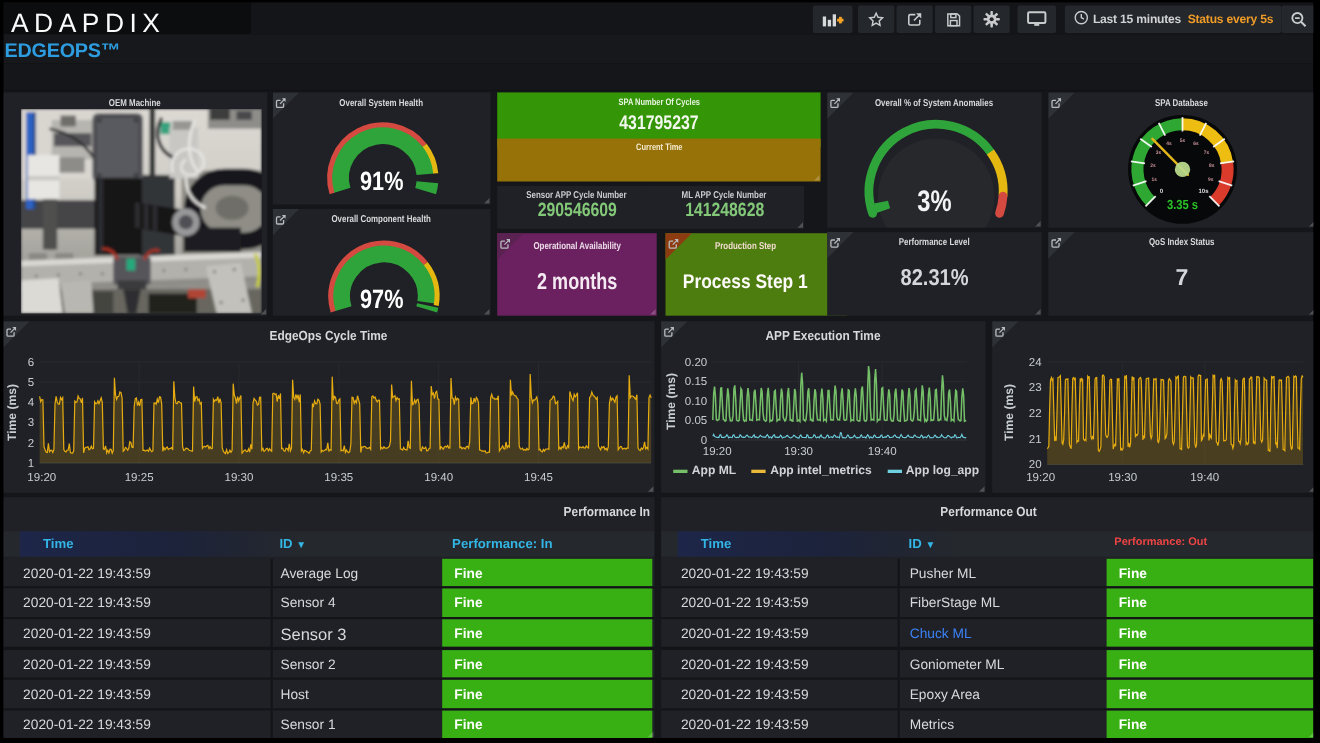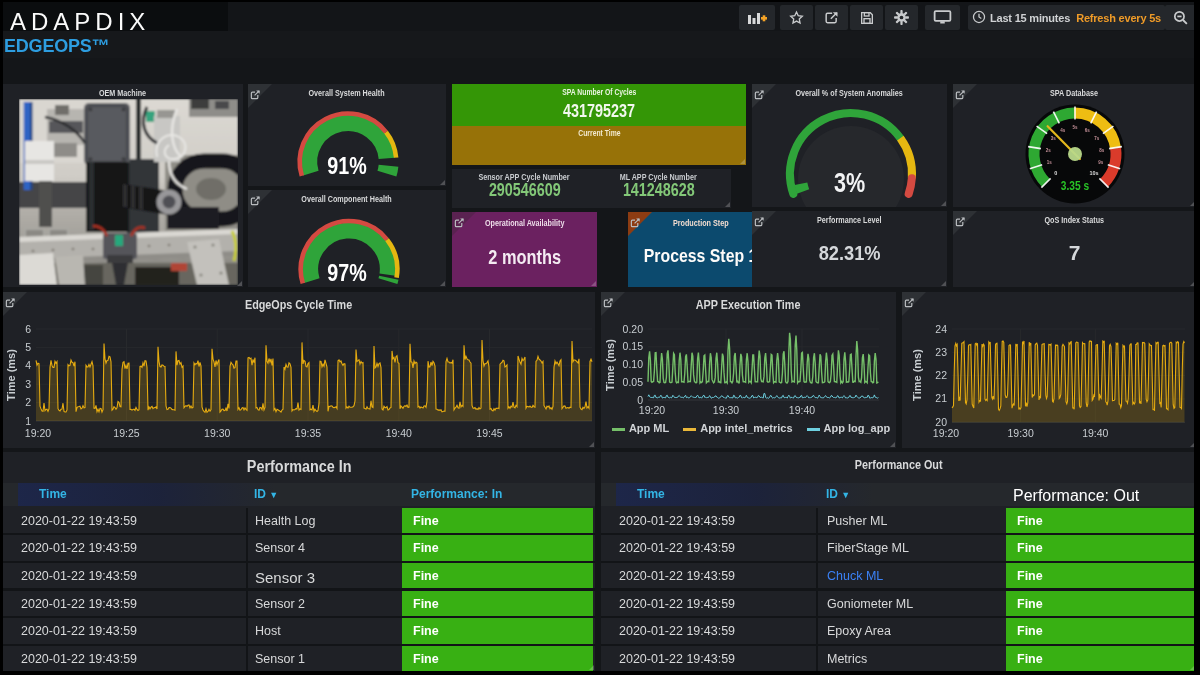--- a/index.html
+++ b/index.html
@@ -81,21 +81,21 @@
         <rect x="1.5" y="1.5" width="21" height="13" rx="1.5" fill="none" stroke="#c9cbcd" stroke-width="2.4"></rect>
         <rect x="9" y="15" width="6" height="3" fill="#c9cbcd"></rect>
       </svg>
     </div>
 <div class="btn" style="left:968px;width:197px">
   <span style="margin-right:4px;position:relative;top:1px"><svg width="14" height="14" viewBox="0 0 24 24">
           <circle cx="12" cy="12" r="9.5" fill="none" stroke="#c9cbcd" stroke-width="2.2"></circle>
           <path d="M12 6.5V12l4 2.5" fill="none" stroke="#c9cbcd" stroke-width="2.2"></path>
         </svg></span>
   <span style="font-size:11px;font-weight:bold;letter-spacing:-0.2px;color:#d0d2d4">Last 15 minutes</span>
-  <span style="font-size:11px;font-weight:bold;letter-spacing:-0.2px;color:#ef9b28;margin-left:6px">Refresh every 5s</span>
+  <span style="font-size:11px;font-weight:bold;letter-spacing:-0.2px;color:#ef9b28;margin-left:6px">Status every 5s</span>
 </div>
 <div class="btn" style="left:1165px;width:31px">
       <svg width="17" height="17" viewBox="0 0 24 24">
         <circle cx="10.5" cy="10.5" r="6.5" fill="none" stroke="#c9cbcd" stroke-width="2.4"></circle>
         <line x1="7.5" y1="10.5" x2="13.5" y2="10.5" stroke="#c9cbcd" stroke-width="2.4"></line>
         <line x1="15.5" y1="15.5" x2="21" y2="21" stroke="#c9cbcd" stroke-width="2.6"></line>
       </svg>
     </div>
 
 <div class="panel" style="left:3px;top:84px;width:240px;height:203px">
@@ -250,21 +250,21 @@
 <div class="panel" style="left:452px;top:212px;width:145px;height:75px;background:#6b2160">
 <div class="corner" style="border-top-color:#5a2251"></div>
       <div class="cicon"><svg width="11" height="11" viewBox="0 0 24 24">
           <path d="M17 13v6a2 2 0 0 1-2 2H5a2 2 0 0 1-2-2V9a2 2 0 0 1 2-2h6" fill="none" stroke="#b9bcbf" stroke-width="2.6"></path>
           <path d="M10 14 L20 4" stroke="#b9bcbf" stroke-width="2.6"></path>
           <path d="M13.5 3h7.5v7.5z" fill="#b9bcbf"></path>
         </svg></div>
 <div class="title" style="top:6px;width:145px;font-size:9px;color:#ecdce8"><span>Operational Availability</span></div>
 <div style="position:absolute;left:0;top:33px;width:145px;text-align:center;font-size:21px;font-weight:bold;color:#f4ebf2"><span style="display:inline-block;transform:scaleX(0.78)">2 months</span></div>
 </div>
-<div class="panel" style="left:628px;top:212px;width:165px;height:75px;background:#0c4a6e">
+<div class="panel" style="left:605px;top:212px;width:165px;height:75px;background:#4d7c0f">
 <div class="corner" style="border-top-color:#8d3c12"></div>
       <div class="cicon"><svg width="11" height="11" viewBox="0 0 24 24">
           <path d="M17 13v6a2 2 0 0 1-2 2H5a2 2 0 0 1-2-2V9a2 2 0 0 1 2-2h6" fill="none" stroke="#b9bcbf" stroke-width="2.6"></path>
           <path d="M10 14 L20 4" stroke="#b9bcbf" stroke-width="2.6"></path>
           <path d="M13.5 3h7.5v7.5z" fill="#b9bcbf"></path>
         </svg></div>
 <div class="title" style="top:6px;width:145px;font-size:9px;color:#f3ddd0"><span>Production Step</span></div>
 <div style="position:absolute;left:0;top:34px;width:145px;text-align:center;font-size:18px;font-weight:bold;color:#fdfbf9;white-space:nowrap"><span style="display:inline-block;transform:scaleX(0.88)">Process Step 1</span></div>
 </div>
 
@@ -448,30 +448,30 @@
           <text x="947" y="425.8" font-size="10.5" fill="#c8cdd1" text-anchor="end">20</text>
 <text x="946.0" y="437" font-size="10.5" fill="#c8cdd1" text-anchor="middle">19:20</text>
           <text x="1020.6" y="437" font-size="10.5" fill="#c8cdd1" text-anchor="middle">19:30</text>
           <text x="1095.3" y="437" font-size="10.5" fill="#c8cdd1" text-anchor="middle">19:40</text>
 <text x="921" y="375" font-size="11" fill="#c8cdd1" font-weight="bold" text-anchor="middle" transform="rotate(-90 921 375)">Time (ms)</text>
 </g>
       </svg>
 </div>
 
 <div class="panel" style="left:3px;top:452px;width:592px;height:219px;overflow:hidden">
-      <div style="position:absolute;left:0;top:6px;width:592px;text-align:center;font-size:16px;font-weight:bold;color:#d8d9da"><span style="display:inline-block;transform:scaleX(0.9)">Performance In</span></div>
+      <div style="position:absolute;left:0;top:6px;width:592px;text-align:right;font-size:12px;font-weight:bold;color:#d8d9da"><span style="display:inline-block;transform:scaleX(0.9)">Performance In</span></div>
       <div style="position:absolute;left:0;top:31px;width:592px;height:23px;background:#25282c">
         <div style="position:absolute;left:15px;top:0;width:280px;height:23px;background:linear-gradient(90deg,rgba(28,38,78,0.85) 0%,rgba(26,33,62,0.8) 50%,rgba(26,33,62,0) 92%)"></div>
         <div style="position:absolute;left:36px;top:4px;font-size:12px;font-weight:bold;color:#33b5e5">Time</div>
         <div style="position:absolute;left:251px;top:4px;font-size:12px;font-weight:bold;color:#33b5e5">ID <span style="font-size:9px">▼</span></div>
         <div style="position:absolute;left:408px;top:4px;font-size:12px;font-weight:bold;color:#33b5e5">Performance: In</div>
       </div>
       <div style="position:absolute;left:0;top:55.5px;width:592px;height:25.5px;background:#1f2126">
         <div style="position:absolute;left:18px;top:6px;font-size:12.5px;color:#d8d9da">2020-01-22 19:43:59</div>
-        <div style="position:absolute;left:252px;top:6px;font-size:12.5px;color:#d8d9da">Health Log</div>
+        <div style="position:absolute;left:252px;top:6px;font-size:12.5px;color:#d8d9da">Average Log</div>
         <div style="position:absolute;left:399px;top:0px;width:191px;height:25.5px;background:#38b013">
           <div style="position:absolute;left:11px;top:6px;font-size:12.5px;font-weight:bold;color:#fff">Fine</div>
         </div>
         <div style="position:absolute;left:243px;top:0;width:1.5px;height:25.5px;background:#121417"></div>
       </div>
       <div style="position:absolute;left:0;top:81.0px;width:592px;height:2.2px;background:#121417"></div>
       <div style="position:absolute;left:0;top:83.2px;width:592px;height:25.5px;background:#1f2126">
         <div style="position:absolute;left:18px;top:6px;font-size:12.5px;color:#d8d9da">2020-01-22 19:43:59</div>
         <div style="position:absolute;left:252px;top:6px;font-size:12.5px;color:#d8d9da">Sensor 4</div>
         <div style="position:absolute;left:399px;top:0px;width:191px;height:25.5px;background:#38b013">
@@ -515,21 +515,21 @@
         </div>
         <div style="position:absolute;left:243px;top:0;width:1.5px;height:25.5px;background:#121417"></div>
       </div>
     </div>
 <div class="panel" style="left:601px;top:452px;width:595px;height:219px;overflow:hidden">
       <div style="position:absolute;left:0;top:6px;width:595px;text-align:center;font-size:12px;font-weight:bold;color:#d8d9da"><span style="display:inline-block;transform:scaleX(0.9)">Performance Out</span></div>
       <div style="position:absolute;left:0;top:31px;width:595px;height:23px;background:#25282c">
         <div style="position:absolute;left:15px;top:0;width:280px;height:23px;background:linear-gradient(90deg,rgba(28,38,78,0.85) 0%,rgba(26,33,62,0.8) 50%,rgba(26,33,62,0) 92%)"></div>
         <div style="position:absolute;left:36px;top:4px;font-size:12px;font-weight:bold;color:#33b5e5">Time</div>
         <div style="position:absolute;left:225px;top:4px;font-size:12px;font-weight:bold;color:#33b5e5">ID <span style="font-size:9px">▼</span></div>
-        <div style="position:absolute;left:412px;top:4px;font-size:16px;font-weight:normal;color:#ffffff">Performance: Out</div>
+        <div style="position:absolute;left:412px;top:4px;font-size:10px;font-weight:bold;color:#ef4444">Performance: Out</div>
       </div>
       <div style="position:absolute;left:0;top:55.5px;width:595px;height:25.5px;background:#1f2126">
         <div style="position:absolute;left:18px;top:6px;font-size:12.5px;color:#d8d9da">2020-01-22 19:43:59</div>
         <div style="position:absolute;left:226px;top:6px;font-size:12.5px;color:#d8d9da">Pusher ML</div>
         <div style="position:absolute;left:405px;top:0px;width:188px;height:25.5px;background:#38b013">
           <div style="position:absolute;left:11px;top:6px;font-size:12.5px;font-weight:bold;color:#fff">Fine</div>
         </div>
         <div style="position:absolute;left:215px;top:0;width:1.5px;height:25.5px;background:#121417"></div>
       </div>
       <div style="position:absolute;left:0;top:81.0px;width:595px;height:2.2px;background:#121417"></div>

